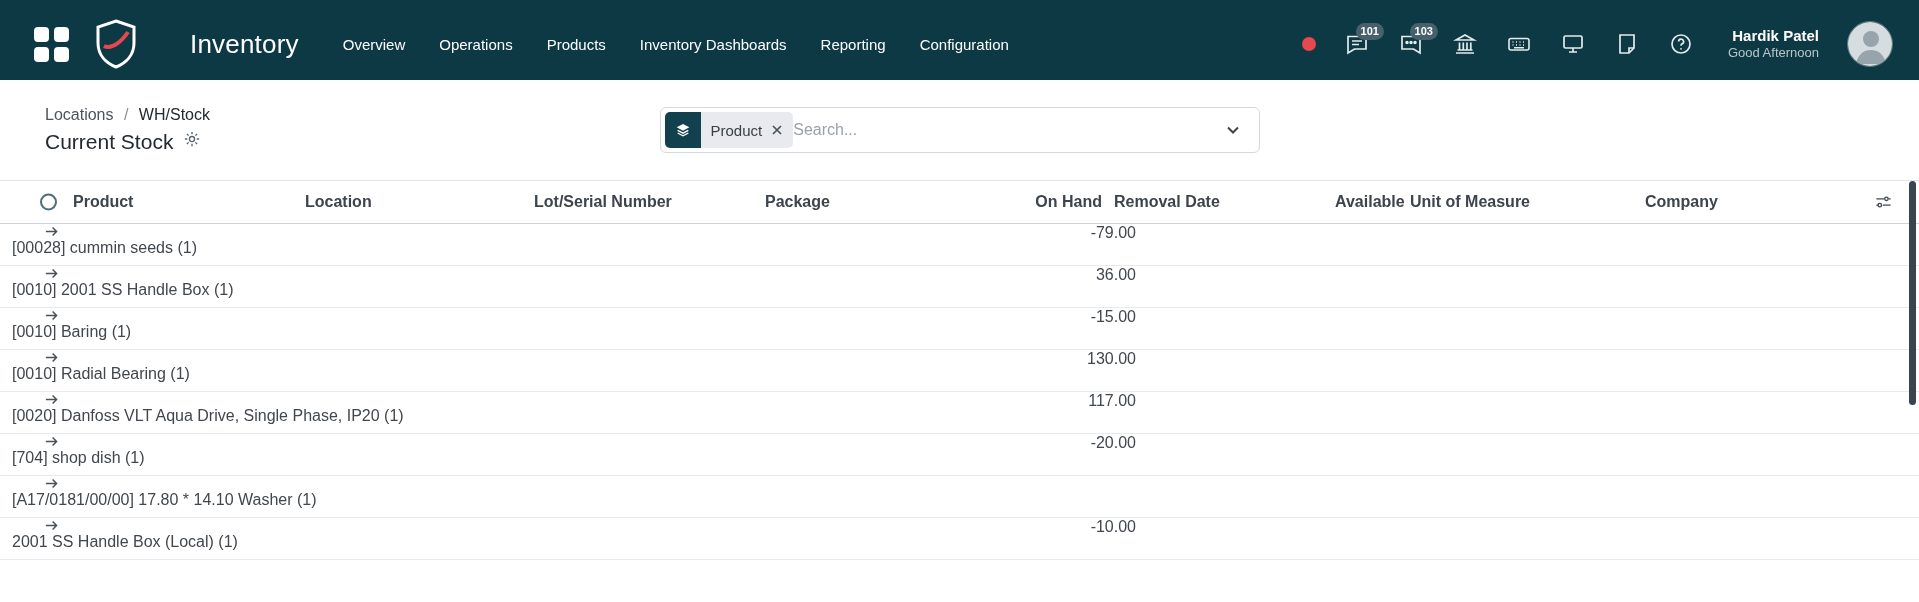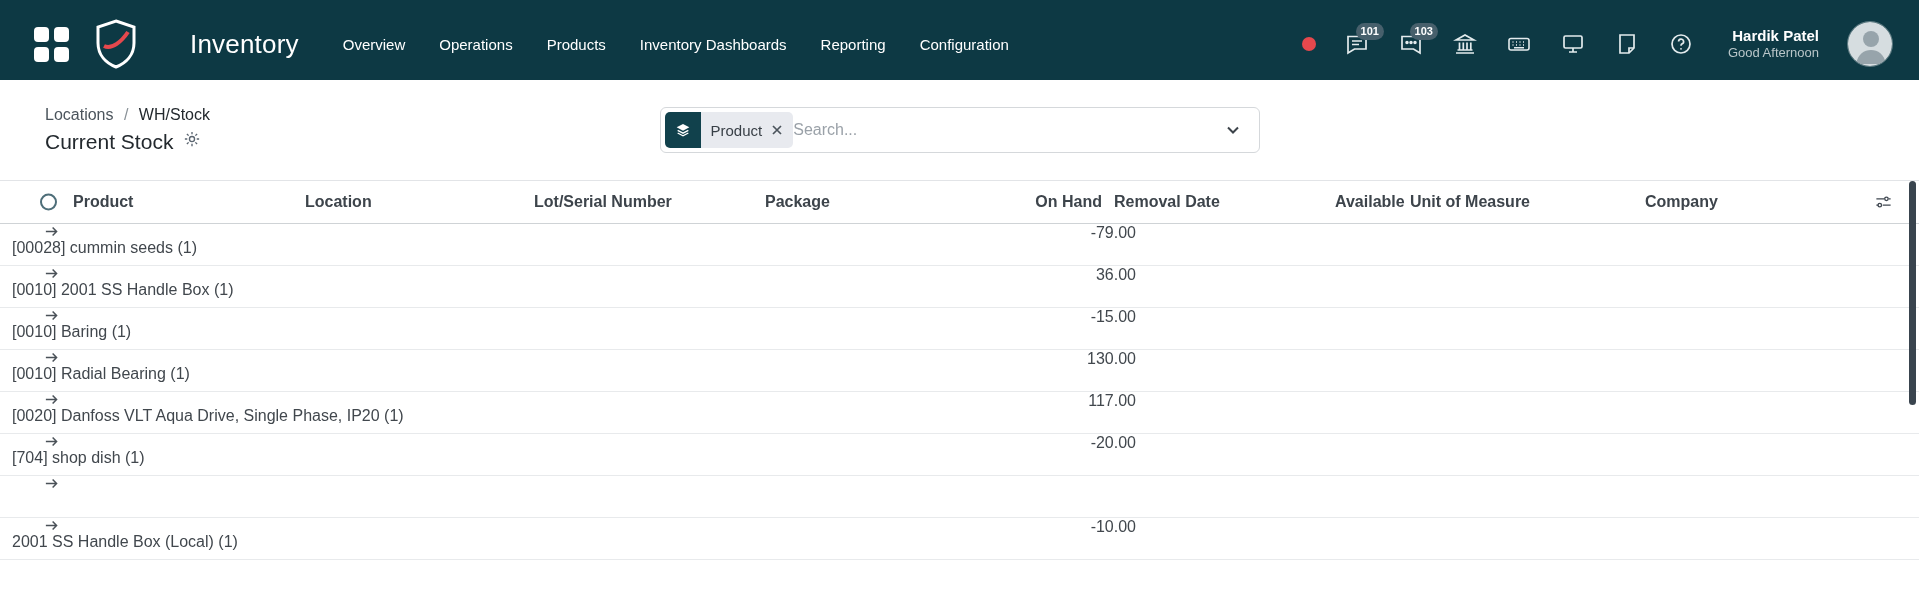--- a/index.html
+++ b/index.html
@@ -313,20 +313,21 @@
     </span>
     <span class="row-product">[704] shop dish (1)</span>
     <span class="row-onhand">-20.00</span>
   </div>
     <div class="trow">
     <span class="row-arrow">
       <svg width="15" height="15" viewBox="0 0 16 16" fill="none">
           <path d="M2 8h11M9.2 3.8L13.4 8l-4.2 4.2" stroke="currentColor" stroke-width="1.6"></path>
         </svg>
     </span>
+    <span class="row-product">[A17/0181/00/00] 17.80 * 14.10 Washer (1)</span>
     <span class="row-onhand"></span>
   </div>
     <div class="trow">
     <span class="row-arrow">
       <svg width="15" height="15" viewBox="0 0 16 16" fill="none">
           <path d="M2 8h11M9.2 3.8L13.4 8l-4.2 4.2" stroke="currentColor" stroke-width="1.6"></path>
         </svg>
     </span>
     <span class="row-product">2001 SS Handle Box (Local) (1)</span>
     <span class="row-onhand">-10.00</span>

